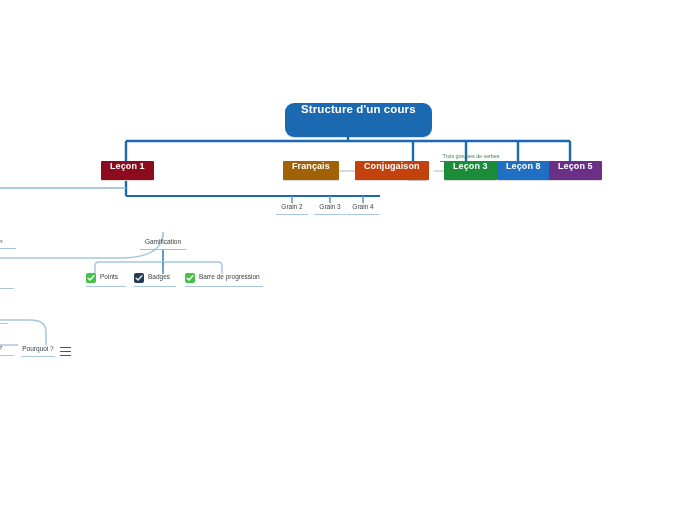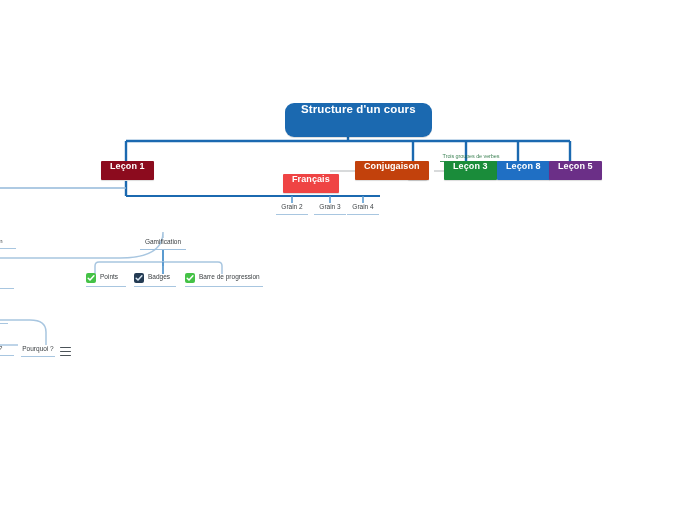--- a/index.html
+++ b/index.html
@@ -196,21 +196,21 @@
   </svg>
 
   <div class="node root" style="left:285px; top:103px;">
     <span>Structure d'un cours</span>
   </div>
 
   <div class="node chip" style="left:101px; top:161px; background:#8c0b1e;">
     <span>Leçon 1</span>
   </div>
 
-  <div class="node chip" style="left:283px; top:174px; background:#ef4444;">
+  <div class="node chip" style="left:283px; top:161px; background:#a16207;">
     <span>Français</span>
   </div>
 
   <div class="node faint" style="left:440px; top:153px; width:62px;">
     <span>Trois groupes de verbes</span>
   </div>
 
   <div class="node chip" style="left:408px; top:161px; background:#f0921e; padding:0 7px;">
     <span>2</span>
   </div>

